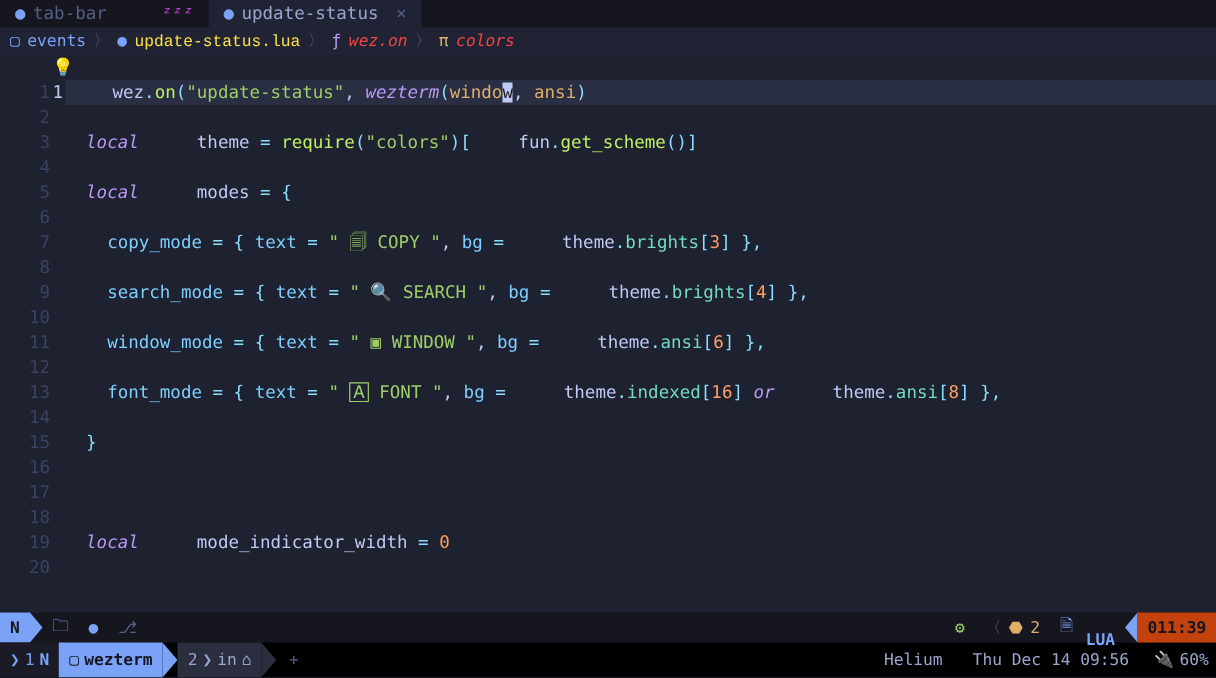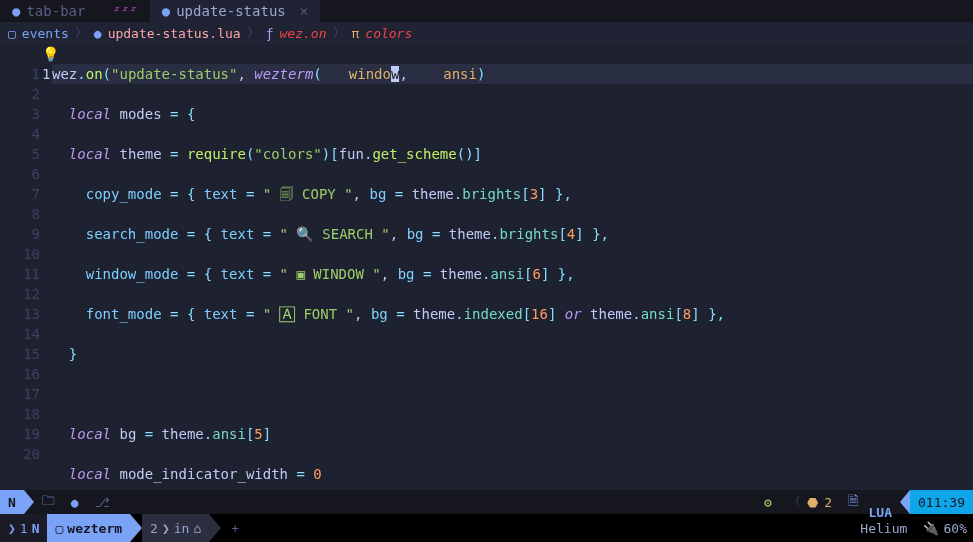--- a/index.html
+++ b/index.html
@@ -36,21 +36,21 @@
     align-items: center;
     background: #202334;
     height: 22px;
     padding: 0 8px;
     gap: 6px;
     color: #7aa2f7;
     font-size: 13px;
   }
   .bc-sep { color: #565f89; }
   .bc-folder { color: #7aa2f7; }
-  .bc-file { color: #fca5a5; }
+  .bc-file { color: #fde047; font-family: Liberation Mono, monospace; }
   .bc-func { color: #ef4444; font-style: italic; }
   .editor {
     display: flex;
     background: #1e2130;
     height: 446px;
   }
   .gutter {
     width: 52px;
     text-align: right;
     padding-right: 12px;
@@ -66,24 +66,24 @@
   }
   .gutter div { height: 20px; line-height: 20px; }
   .line { height: 20px; }
   .line.hl { background: #292e42; }
   .k { color: #bb9af7; font-style: italic; } 
   .fn { color: #bef264; }
   .fnit { color: #bb9af7; font-style: italic; }
   .s { color: #9ece6a; }
   .p { color: #89ddff; }
   .n { color: #ff9e64; }
-  .v { color: #c0caf5; }
+  .v { color: #c0caf5; padding-left: 38px; }
   .op { color: #89ddff; }
   .field { color: #7dcfff; }
-  .param { color: #e0af68; margin-left: 27px; }
+  .param { color: #e0af68; }
   .member { color: #73daca; }
   .cursor { background: #c0caf5; color: #1a1b26; }
 
   .statusline {
     display: flex;
     align-items: center;
     height: 24px;
     background: #15161e;
     font-size: 13px;
   }
@@ -93,21 +93,21 @@
   .arrow-r.blue { border-left: 10px solid #7aa2f7; }
   .arrow-l { width: 0; height: 0; border-top: 12px solid transparent; border-bottom: 12px solid transparent; }
   .arrow-l.blue { border-right: 10px solid #7aa2f7; }
   .flex-spacer { flex: 1; }
   .file-icons { color: #7aa2f7; }
   .git { color: #565f89; }
   .diag { color: #e0af68; }
   .lsp { color: #9ece6a; }
   .ft { color: #9aa5ce; }
   .ft-lua { color: #7aa2f7; font-weight: bold; margin-left: 4px; margin-top: 20px;}
-  .pos-seg { background: #0ea5e9; color: #15161e; padding: 0 8px; font-weight: normal; }
+  .pos-seg { background: #c2410c; color: #15161e; padding: 0 8px; font-weight: bold; }
 
   .bottom-bar {
     display: flex;
     align-items: center;
     height: 28px;
     background: #000;
     font-size: 13px;
   }
   .tmux-tab { display:flex; align-items:center; height:100%; padding: 0 8px; gap:4px; }
   .tmux-tab.num { background: #1a1b26; color: #7aa2f7; }
@@ -120,21 +120,21 @@
   .tmux-date { color: #9aa5ce; padding: 0 14px;}
   .tmux-bat { color: #9aa5ce; padding: 0 6px; display:flex; gap:4px; align-items:center;}
 </style>
 </head>
 <body>
 
 <div class="tab-bar">
   <div class="tab">
     <span style="color:#7aa2f7">●</span>
     <span>tab-bar</span>
-    <span style="margin-left:21px;color:#d946ef;font-style:italic">ᶻᶻᶻ</span>
+    <span style="margin-left:38px;color:#d946ef;font-style:italic">ᶻᶻᶻ</span>
   </div>
   <div class="tab active">
     <span style="color:#7aa2f7">●</span>
     <span>update-status</span>
     <span class="tab-close">×</span>
   </div>
 </div>
 
 <div class="breadcrumb">
   <span>▢</span>
@@ -169,29 +169,28 @@
     <div>14</div>
     <div>15</div>
     <div>16</div>
     <div>17</div>
     <div>18</div>
     <div>19</div>
     <div>20</div>
   </div>
   <div class="code">
 <div class="line hl"><span class="v">wez</span><span class="p">.</span><span class="fn">on</span><span class="p">(</span><span class="s">"update-status"</span><span>, </span><span class="fnit">wezterm</span><span class="p">(</span><span class="param">windo</span><span class="cursor">w</span><span>, </span><span class="param">ansi</span><span class="p">)</span></div>
+<div class="line">  <span class="k">local</span> <span class="v">theme</span><span class="op"> = </span><span class="fn">require</span><span class="p">(</span><span class="s">"colors"</span><span class="p">)</span><span class="p">[</span><span class="v">fun</span><span class="p">.</span><span class="fn">get_scheme</span><span class="p">()</span><span class="p">]</span></div>
 <div class="line">  <span class="k">local</span> <span class="v">modes</span><span class="op"> = </span><span class="p">{</span></div>
-<div class="line">  <span class="k">local</span> <span class="v">theme</span><span class="op"> = </span><span class="fn">require</span><span class="p">(</span><span class="s">"colors"</span><span class="p">)</span><span class="p">[</span><span class="v">fun</span><span class="p">.</span><span class="fn">get_scheme</span><span class="p">()</span><span class="p">]</span></div>
 <div class="line">    <span class="field">copy_mode</span><span class="op"> = </span><span class="p">{ </span><span class="field">text</span><span class="op"> = </span><span class="s">" 🗐 COPY "</span><span>, </span><span class="field">bg</span><span class="op"> = </span><span class="v">theme</span><span class="p">.</span><span class="member">brights</span><span class="p">[</span><span class="n">3</span><span class="p">] </span><span class="p">},</span></div>
 <div class="line">    <span class="field">search_mode</span><span class="op"> = </span><span class="p">{ </span><span class="field">text</span><span class="op"> = </span><span class="s">" 🔍 SEARCH "</span><span>, </span><span class="field">bg</span><span class="op"> = </span><span class="v">theme</span><span class="p">.</span><span class="member">brights</span><span class="p">[</span><span class="n">4</span><span class="p">] </span><span class="p">},</span></div>
 <div class="line">    <span class="field">window_mode</span><span class="op"> = </span><span class="p">{ </span><span class="field">text</span><span class="op"> = </span><span class="s">" ▣ WINDOW "</span><span>, </span><span class="field">bg</span><span class="op"> = </span><span class="v">theme</span><span class="p">.</span><span class="member">ansi</span><span class="p">[</span><span class="n">6</span><span class="p">] </span><span class="p">},</span></div>
 <div class="line">    <span class="field">font_mode</span><span class="op"> = </span><span class="p">{ </span><span class="field">text</span><span class="op"> = </span><span class="s">" 🄰 FONT "</span><span>, </span><span class="field">bg</span><span class="op"> = </span><span class="v">theme</span><span class="p">.</span><span class="member">indexed</span><span class="p">[</span><span class="n">16</span><span class="p">] </span><span class="k">or</span><span class="v"> theme</span><span class="p">.</span><span class="member">ansi</span><span class="p">[</span><span class="n">8</span><span class="p">] </span><span class="p">},</span></div>
 <div class="line">  <span class="p">}</span></div>
 <div class="line"></div>
-<div class="line">  <span class="k">local</span> <span class="v">bg</span><span class="op"> = </span><span class="v">theme</span><span class="p">.</span><span class="member">ansi</span><span class="p">[</span><span class="n">5</span><span class="p">]</span></div>
 <div class="line">  <span class="k">local</span> <span class="v">mode_indicator_width</span><span class="op"> = </span><span class="n">0</span></div>
 <div class="line"></div>
 
 
 
 
 
 
 
 
@@ -235,17 +234,18 @@
     <span>2</span>
     <span>❯</span>
     <span>in</span>
     <span>⌂</span>
   </div>
   <div class="tmux-arrow-r" style="border-left:12px solid #2a2e3f"></div>
   <div class="tmux-add">+</div>
   <div class="flex-spacer"></div>
   <div class="tmux-path">~/.config/wezterm</div>
   <div class="tmux-host">Helium</div>
+  <div class="tmux-date">Thu Dec 14 09:56</div>
   <div class="tmux-bat">
     <span>🔌</span>
     <span>60%</span>
   </div>
 </div>
 
 </body></html>

